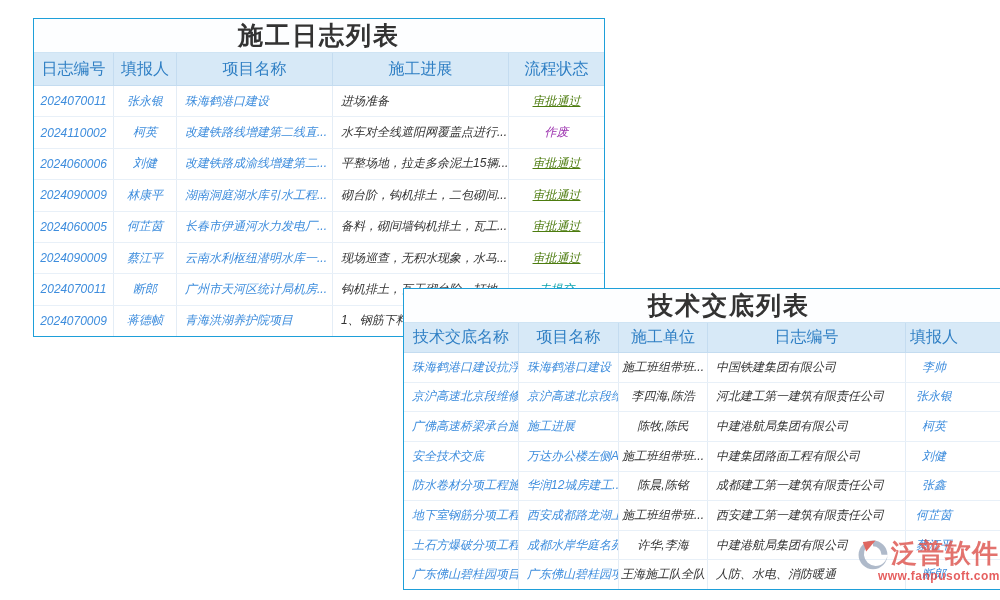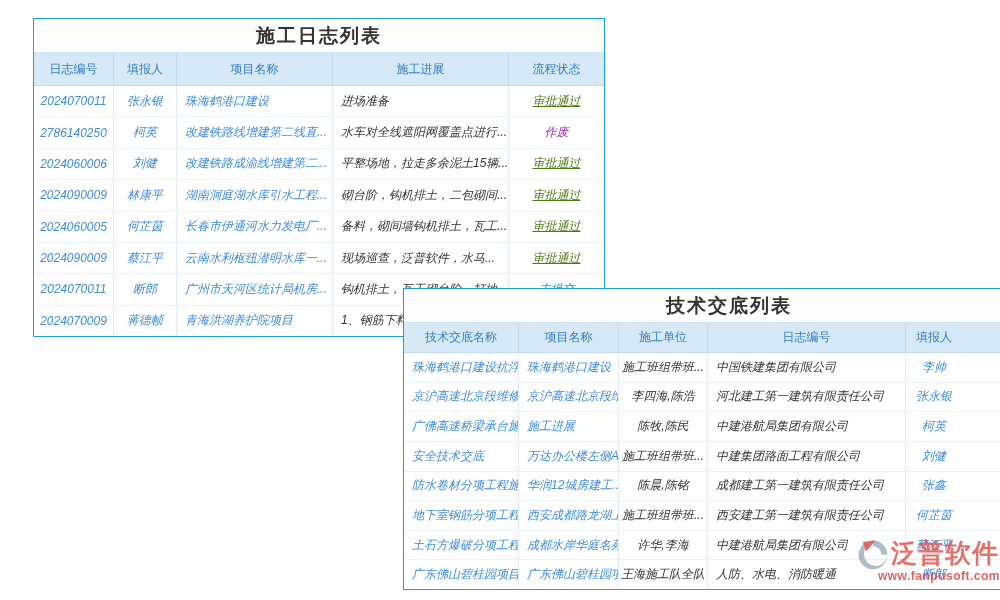--- a/index.html
+++ b/index.html
@@ -18,35 +18,35 @@
     border: 1px solid #1e9fd9;
     display: flex;
     flex-direction: column;
   }
   #log-card   { left: 33px;  top: 18px;  width: 572px; height: 319px; z-index: 1; }
   #disc-card  { left: 403px; top: 288px; width: 652px; height: 302px; z-index: 2; }
 
   .card-title {
     flex: 0 0 34px;
     display: flex; align-items: center; justify-content: center;
-    font-size: 19px; font-weight: bold; color: #333;
+    font-size: 25px; font-weight: bold; color: #333;
     letter-spacing: 2px;
     background: #fdfeff;
     border-bottom: 1px solid #cfe4f4;
   }
   .thead {
     display: flex;
     background: #d7e9f7;
     border-bottom: 1px solid #c4dcf0;
   }
   #log-card  .thead { flex: 0 0 33px; }
   #disc-card .thead { flex: 0 0 30px; }
   .th {
     display: flex; align-items: center; justify-content: center;
-    font-size: 12px; color: #2f7fc4;
+    font-size: 16px; color: #2f7fc4;
     border-right: 1px solid #c4dcf0;
     white-space: nowrap; overflow: hidden;
   }
   .th:last-child { border-right: none; }
 
   .tbody { flex: 1 1 auto; display: flex; flex-direction: column; font-style: italic; }
   .tr {
     flex: 1 1 0;
     display: flex;
     border-bottom: 1px solid #e8f0f8;
@@ -122,21 +122,21 @@
     <div class="tbody" id="log-body">
   <div class="tr">
     <div class="td c-link">2024070011</div>
     <div class="td c-link">张永银</div>
     <div class="td c-link ta-l">珠海鹤港口建设</div>
     <div class="td c-plain ta-l">进场准备</div>
     <div class="td st-approved">审批通过</div>
   </div>
 
   <div class="tr">
-    <div class="td c-link">2786140250</div>
+    <div class="td c-link">2024110002</div>
     <div class="td c-link">柯英</div>
     <div class="td c-link ta-l">改建铁路线增建第二线直...</div>
     <div class="td c-plain ta-l">水车对全线遮阳网覆盖点进行...</div>
     <div class="td st-voided">作废</div>
   </div>
 
   <div class="tr">
     <div class="td c-link">2024060006</div>
     <div class="td c-link">刘健</div>
     <div class="td c-link ta-l">改建铁路成渝线增建第二...</div>
@@ -157,21 +157,21 @@
     <div class="td c-link">何芷茵</div>
     <div class="td c-link ta-l">长春市伊通河水力发电厂...</div>
     <div class="td c-plain ta-l">备料，砌间墙钩机排土，瓦工...</div>
     <div class="td st-approved">审批通过</div>
   </div>
 
   <div class="tr">
     <div class="td c-link">2024090009</div>
     <div class="td c-link">蔡江平</div>
     <div class="td c-link ta-l">云南水利枢纽潜明水库一...</div>
-    <div class="td c-plain ta-l">现场巡查，泛普软件，水马...</div>
+    <div class="td c-plain ta-l">现场巡查，无积水现象，水马...</div>
     <div class="td st-approved">审批通过</div>
   </div>
 
   <div class="tr">
     <div class="td c-link">2024070011</div>
     <div class="td c-link">断郎</div>
     <div class="td c-link ta-l">广州市天河区统计局机房...</div>
     <div class="td c-plain ta-l">钩机排土，瓦工砌台阶，打地...</div>
     <div class="td st-unsubmitted">未提交</div>
   </div>

